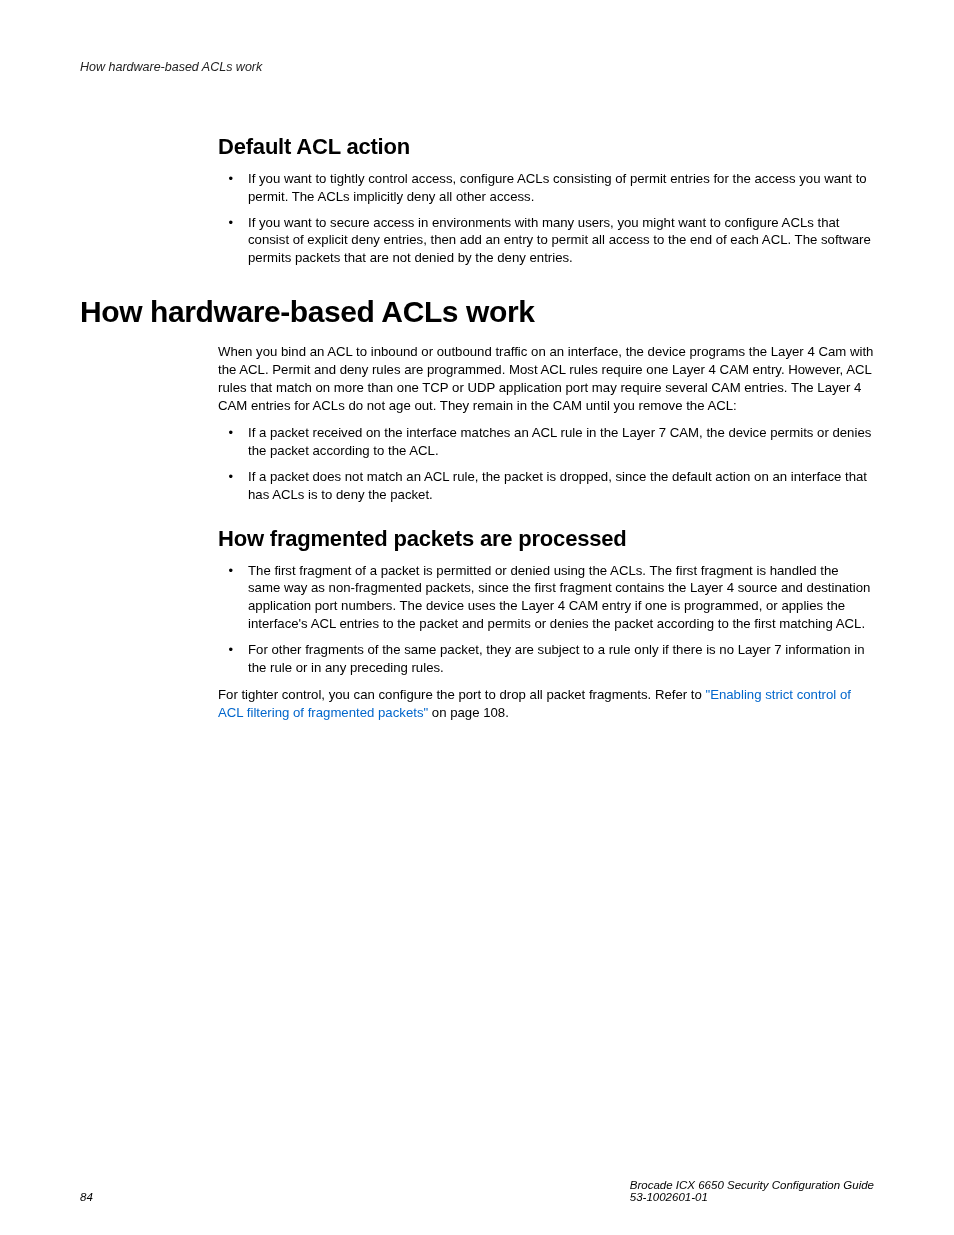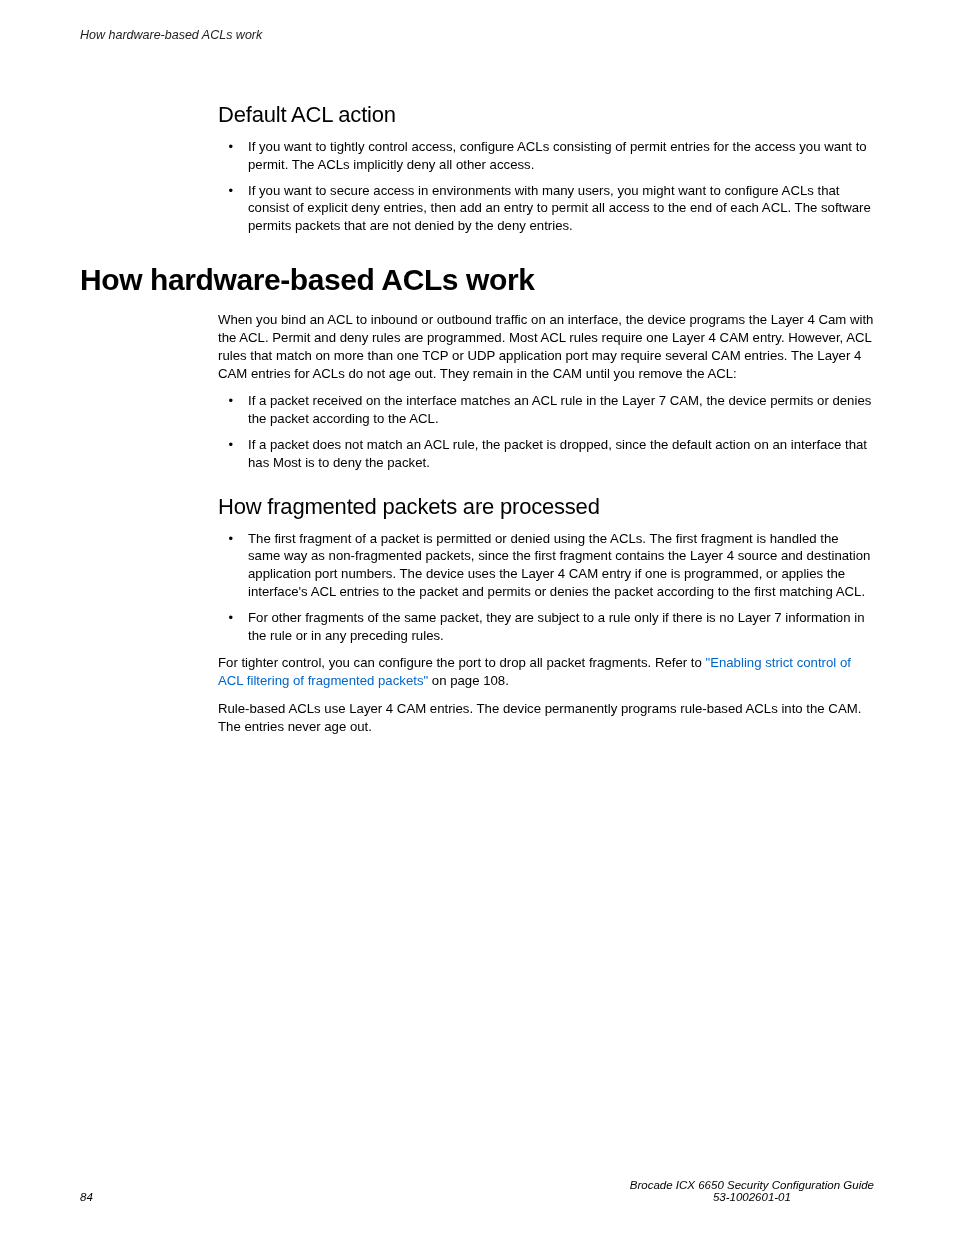--- a/index.html
+++ b/index.html
@@ -7,21 +7,21 @@
     padding: 0;
     background: #fff;
     font-family: Arial, Helvetica, sans-serif;
     color: #000;
     width: 954px;
     height: 1235px;
     position: relative;
     box-sizing: border-box;
   }
   .page {
-    padding: 28px 80px 40px 80px;
+    padding: 60px 80px 40px 80px;
     box-sizing: border-box;
     height: 100%;
     position: relative;
     border-radius: 26px;
   }
   .running-header {
     font-size: 12.5px;
     font-style: italic;
     color: #222;
     margin-bottom: 60px;
@@ -35,21 +35,21 @@
     font-stretch: condensed;
     font-size: 30px;
     font-weight: 600;
     margin: 28px 0 14px 0;
     letter-spacing: -0.4px;
   }
   h2 {
     font-family: "Arial Narrow", Arial, sans-serif;
     font-stretch: condensed;
     font-size: 22px;
-    font-weight: 400;
+    font-weight: 700;
     margin: 22px 0 10px 0;
     letter-spacing: -0.2px;
   }
   p {
     font-size: 13.2px;
     line-height: 1.35;
     margin: 0 0 10px 0;
   }
   ul {
     margin: 0 0 10px 0;
@@ -73,21 +73,21 @@
     bottom: 32px;
     left: 80px;
     right: 80px;
     display: flex;
     justify-content: space-between;
     align-items: flex-end;
     font-size: 11.5px;
     font-style: italic;
   }
   .footer-right {
-    text-align: center;
+    text-align: left;
   }
   .h1-outdent {
     margin-left: 0;
   }
 </style>
 </head>
 <body>
 
 <div class="page">
 
@@ -100,33 +100,32 @@
       <li>If you want to secure access in environments with many users, you might want to configure ACLs that consist of explicit deny entries, then add an entry to permit all access to the end of each ACL. The software permits packets that are not denied by the deny entries.</li>
     </ul>
   </div>
 
   <h1 class="h1-outdent">How hardware-based ACLs work</h1>
 
   <div class="content">
     <p>When you bind an ACL to inbound or outbound traffic on an interface, the device programs the Layer 4 Cam with the ACL. Permit and deny rules are programmed. Most ACL rules require one Layer 4 CAM entry. However, ACL rules that match on more than one TCP or UDP application port may require several CAM entries. The Layer 4 CAM entries for ACLs do not age out. They remain in the CAM until you remove the ACL:</p>
     <ul>
       <li>If a packet received on the interface matches an ACL rule in the Layer 7 CAM, the device permits or denies the packet according to the ACL.</li>
-      <li>If a packet does not match an ACL rule, the packet is dropped, since the default action on an interface that has Most is to deny the packet.</li>
+      <li>If a packet does not match an ACL rule, the packet is dropped, since the default action on an interface that has ACLs is to deny the packet.</li>
     </ul>
 
     <h2>How fragmented packets are processed</h2>
     <ul>
       <li>The first fragment of a packet is permitted or denied using the ACLs. The first fragment is handled the same way as non-fragmented packets, since the first fragment contains the Layer 4 source and destination application port numbers. The device uses the Layer 4 CAM entry if one is programmed, or applies the interface's ACL entries to the packet and permits or denies the packet according to the first matching ACL.</li>
       <li>For other fragments of the same packet, they are subject to a rule only if there is no Layer 7 information in the rule or in any preceding rules.</li>
     </ul>
     <p>
       <span>For tighter control, you can configure the port to drop all packet fragments. Refer to </span><span class="link">"Enabling strict control of ACL filtering of fragmented packets"</span><span> on page 108.</span>
     </p>
 
-    <p>Rule-based ACLs use Layer 4 CAM entries. The device permanently programs rule-based ACLs into the CAM. The entries never age out.</p>
   </div>
 
   <div class="footer">
     <div>84</div>
     <div class="footer-right">
       <div>Brocade ICX 6650 Security Configuration Guide</div>
       <div>53-1002601-01</div>
     </div>
   </div>
 

